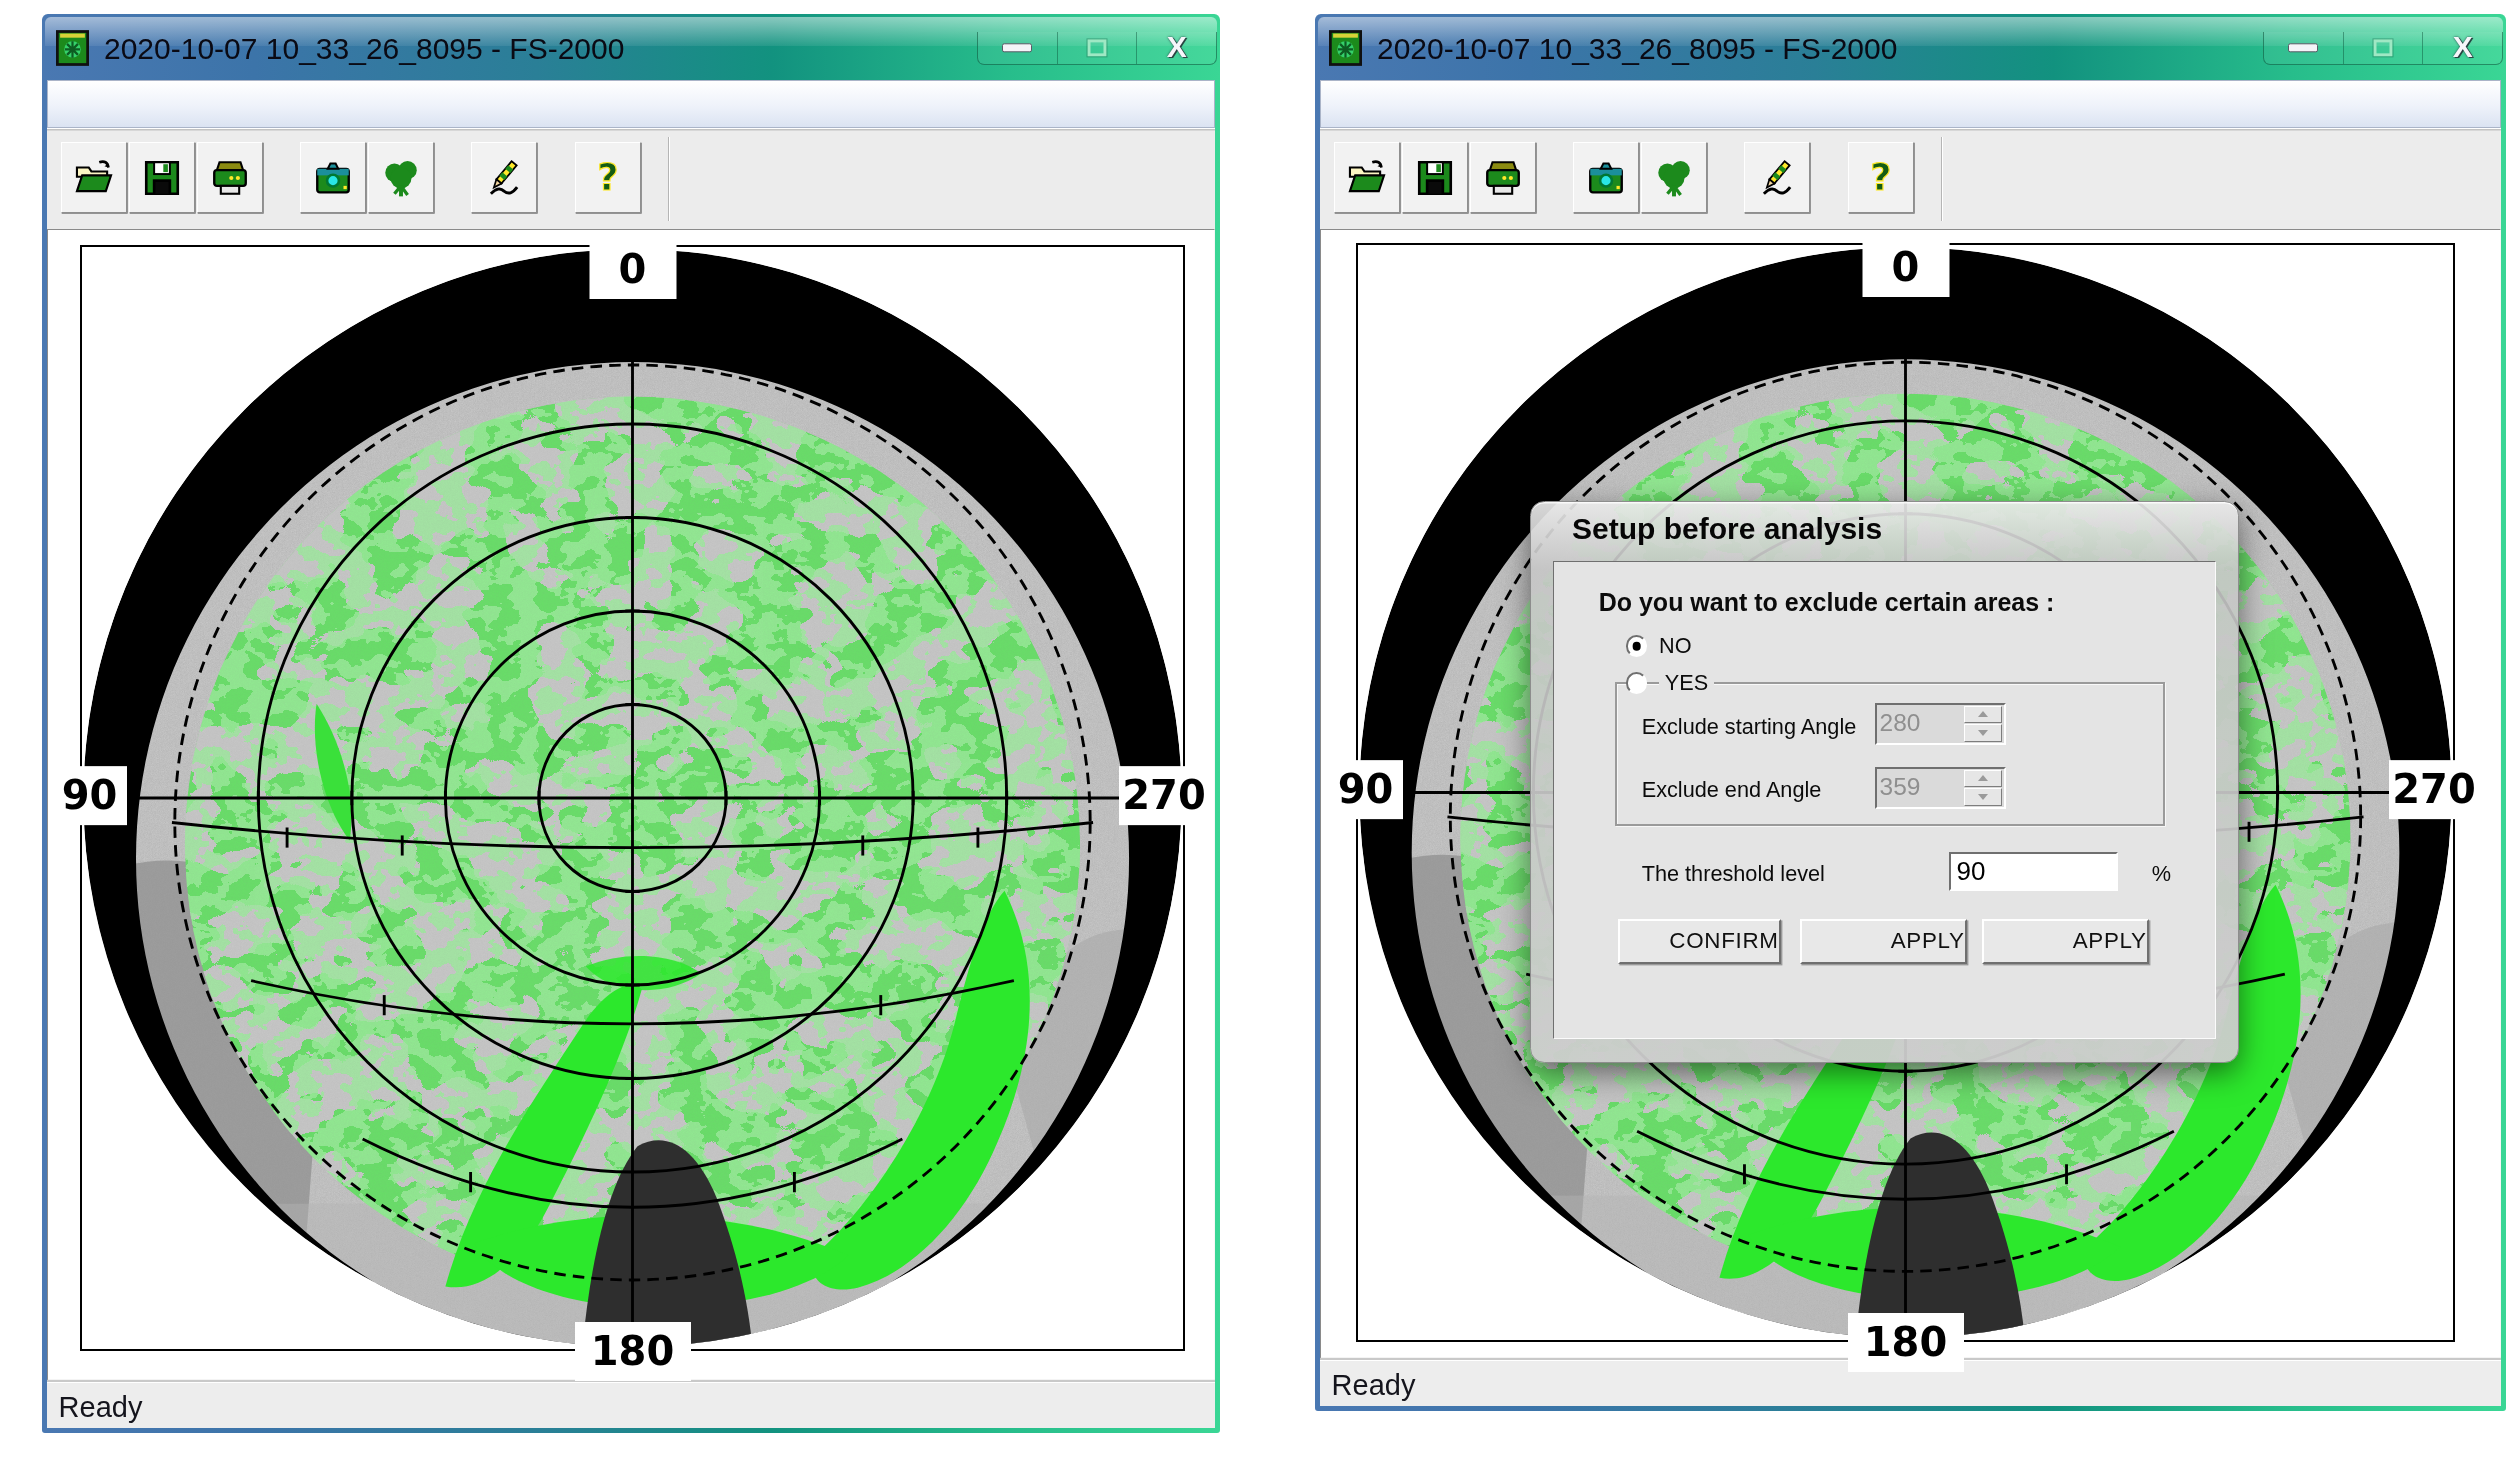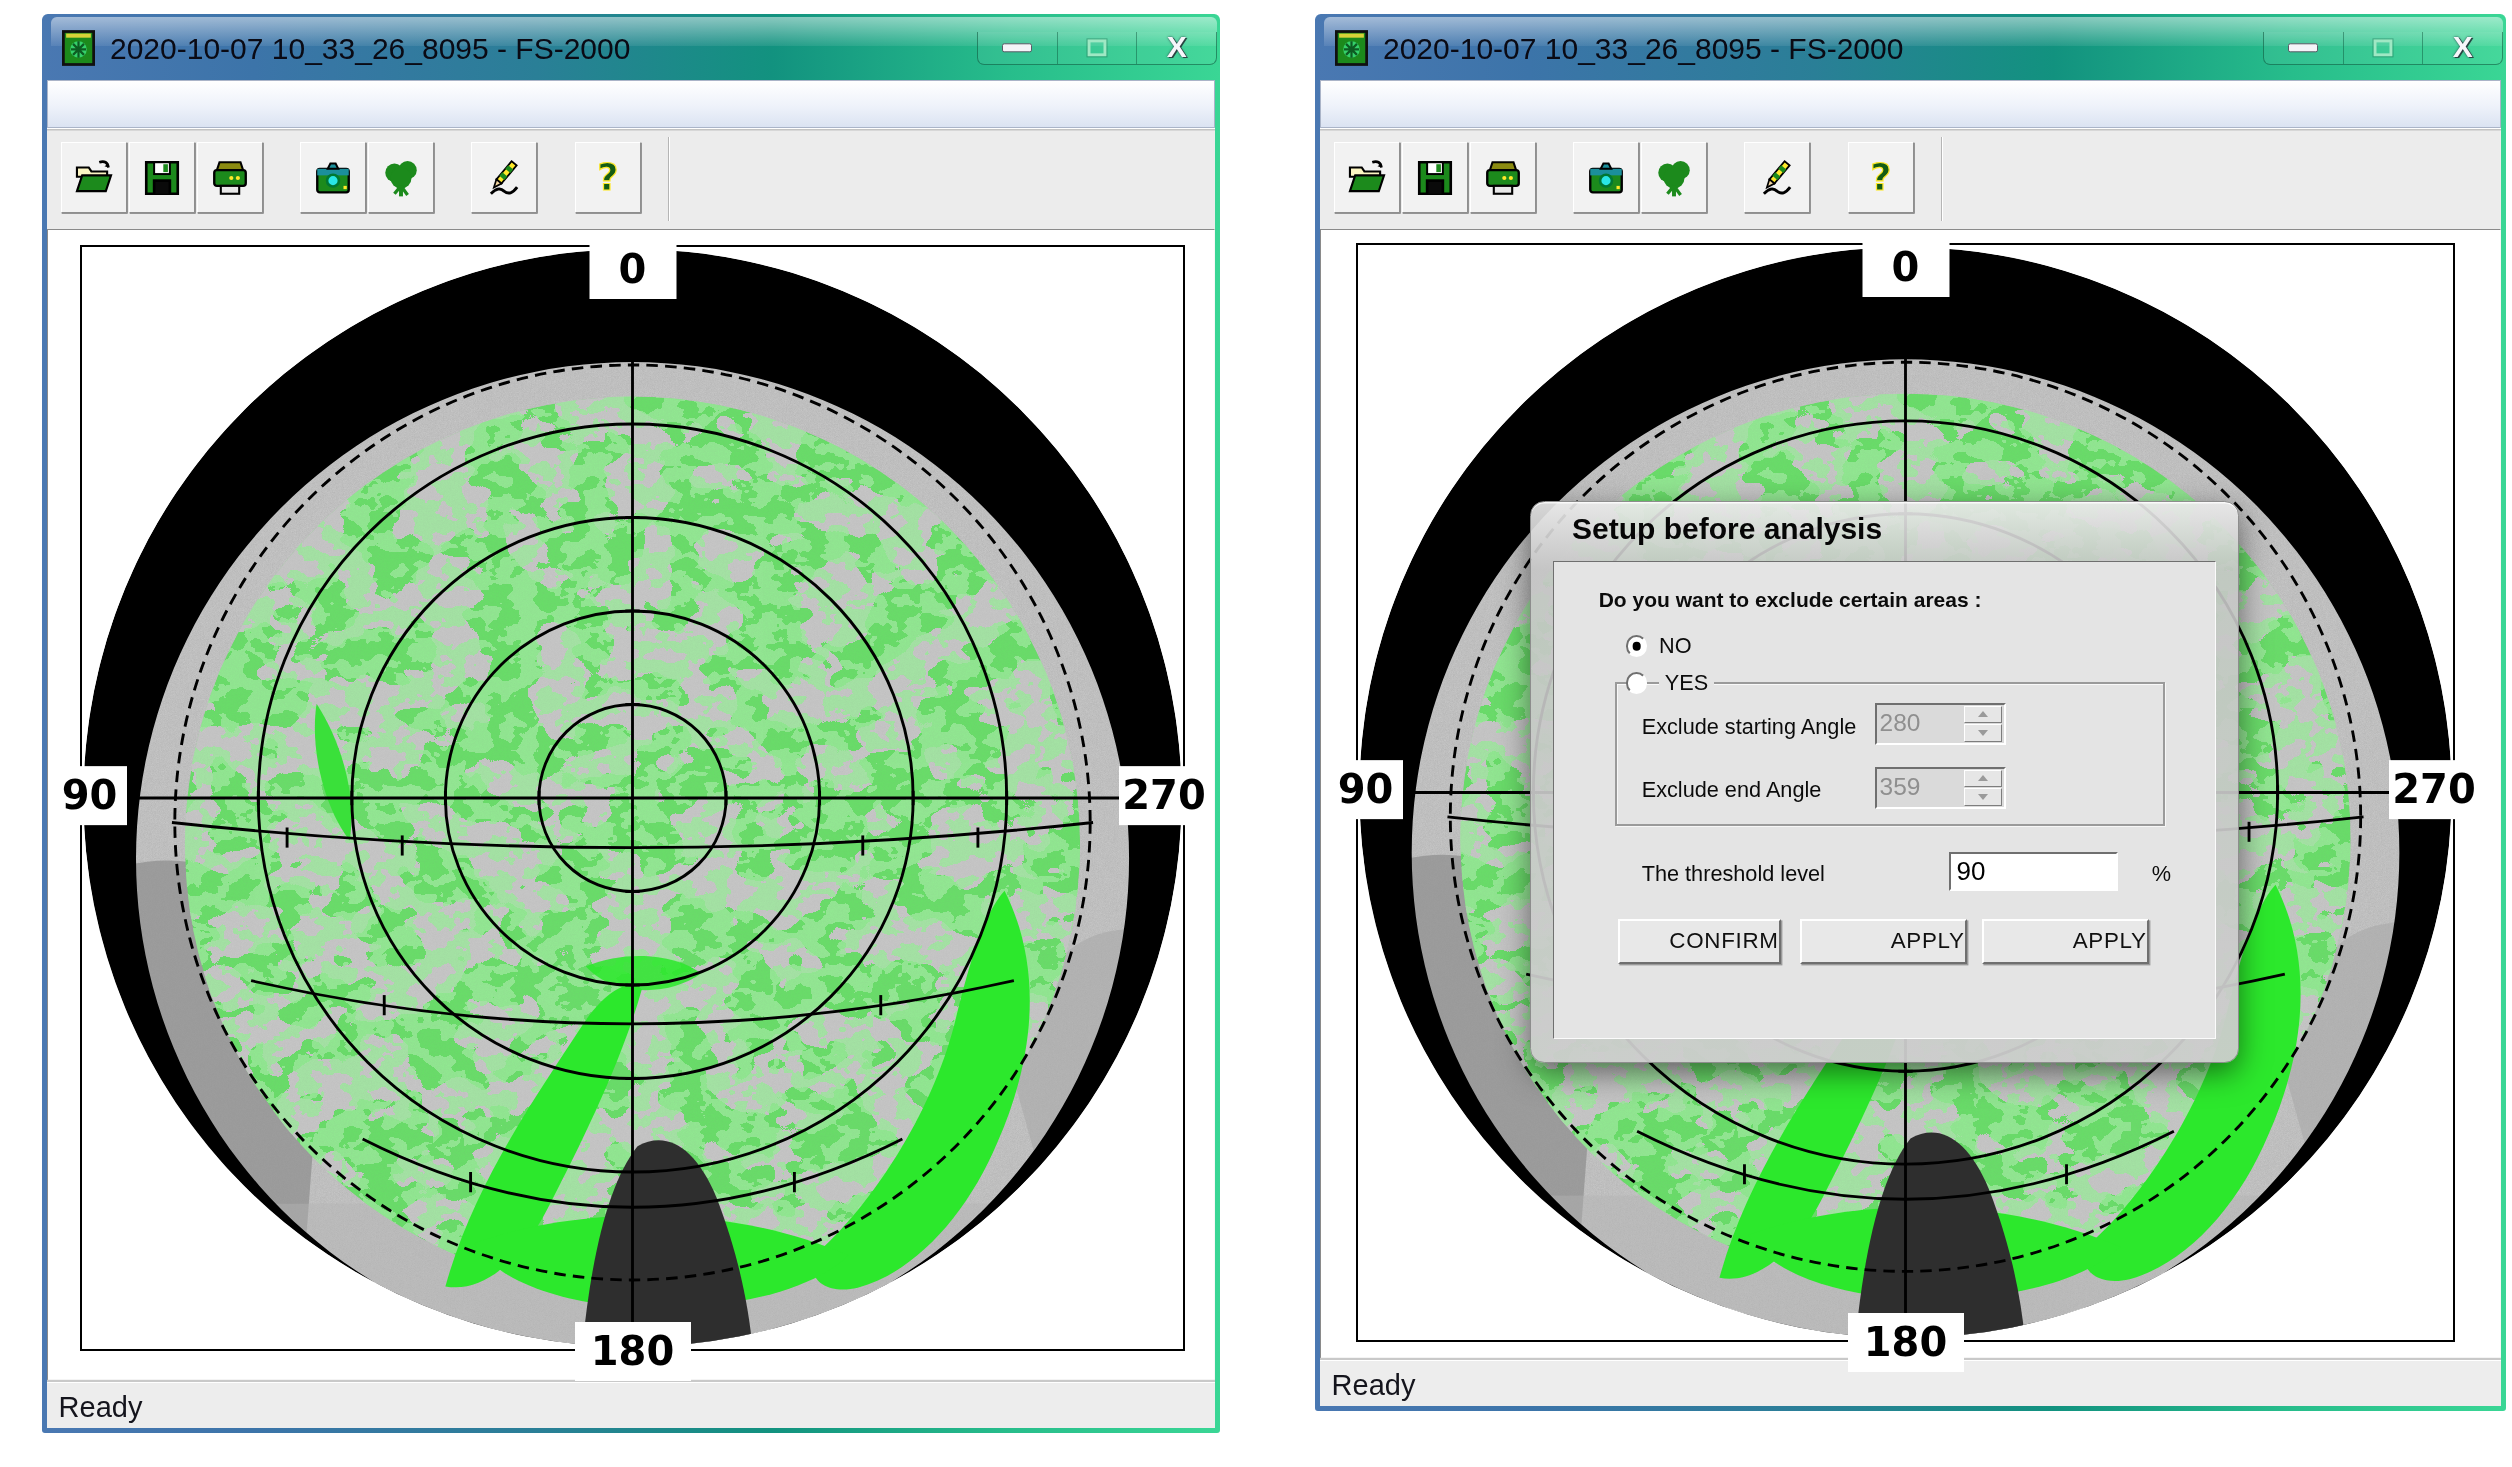--- a/index.html
+++ b/index.html
@@ -2,21 +2,21 @@
 <html style="font-size:11.6px"><head>
 <meta charset="utf-8">
 <style>
   * { margin:0; padding:0; box-sizing:border-box; }
   html,body { width:2512px; height:1468px; background:#ffffff; overflow:hidden;
               font-family:"Liberation Sans", sans-serif; }
 
   
   .window { position:absolute; border-radius:5.8px 5.8px 2.9px 2.9px;
             background:linear-gradient(90deg,#4a78b2 0%,#3c74a9 18%,#2a7f97 42%,#12927f 62%,#27bd8b 82%,#3ad695 100%); }
-  .titlebar { position:absolute; left:6px; top:0; right:0; height:66px; }
+  .titlebar { position:absolute; left:0; top:0; right:0; height:66px; }
   .titlebar-hl { position:absolute; left:2.9px; right:2.9px; top:2.2px; height:29px;
                  background:linear-gradient(180deg,rgba(255,255,255,.5),rgba(255,255,255,.08)); border-radius:5.8px 5.8px 0 0; }
   .app-icon { position:absolute; left:14.4px; top:16px; width:33px; height:36px; }
   .title-text { position:absolute; left:62px; top:17.3px; font-size:30px; color:#0a0a14; white-space:nowrap; }
   .win-controls { position:absolute; top:17.3px; right:2.9px; width:240px; height:33px; display:flex;
                   border:1.4px solid rgba(10,80,55,.55); border-top:none; border-radius:0 0 7.2px 7.2px; overflow:hidden;
                   background:rgba(255,255,255,.06); }
   .win-btn { flex:1; position:relative; border-right:1.4px solid rgba(10,80,55,.45); }
   .win-btn:last-child { border-right:none; }
   .glyph-min { position:absolute; left:50%; top:50%; width:30px; height:9.4px; transform:translate(-50%,-50%);
@@ -54,21 +54,21 @@
   .anglabel.left   { left:-30px; top:50%; transform:translateY(-54%); width:75px; height:59px; }
   .anglabel.right  { right:-26px; top:50%; transform:translateY(-54%); width:90px; height:59px; }
 
   
   .dialog { position:absolute; left:1530px; top:501px; width:709px; height:562px; z-index:50;
             background:linear-gradient(180deg,rgba(234,234,234,.92) 0%,rgba(198,198,198,.9) 12%,rgba(205,205,205,.95) 100%);
             border:1.4px solid #8d8d8d; border-radius:14.4px; box-shadow:0 10px 30px rgba(0,0,0,.5), inset 0 1.4px 0 rgba(255,255,255,.8); }
   .dialog-title { position:absolute; left:41px; top:10px; font-size:30px; font-weight:bold; color:#060606; }
   .dialog-panel { position:absolute; left:21.7px; right:21.7px; top:59px; bottom:23px; background:#e4e4e4;
                   border:1.4px solid; border-color:#6f6f6f #fbfbfb #fbfbfb #6f6f6f; }
-  .dlg-question { position:absolute; left:45px; top:26px; font-size:21px; font-weight:600; color:#0b0b0b; }
+  .dlg-question { position:absolute; left:45px; top:26px; font-size:25px; font-weight:600; color:#0b0b0b; }
   .radio-row { position:absolute; display:flex; align-items:center; gap:11.6px; }
   .radio { width:21.7px; height:21.7px; border-radius:50%; background:#ffffff; position:relative;
            border:2.2px solid; border-color:#6f6f6f #ffffff #ffffff #6f6f6f; }
   .radio.sel::after { content:""; position:absolute; left:50%; top:50%; width:8.7px; height:8.7px;
                       transform:translate(-50%,-50%); border-radius:50%; background:#000; }
   .radio-label { font-size:21.7px; color:#0b0b0b; }
   .groupbox { position:absolute; left:61px; top:120px; width:550px; height:144px;
               border:2.2px solid #9a9a9a; box-shadow:0.7px 0.7px 0 #ffffff inset, 0.7px 0.7px 0 #ffffff; }
   .dlg-label { position:absolute; font-size:21.7px; color:#0b0b0b; white-space:nowrap;margin-left:20px; }
   .spin { position:absolute; width:131px; height:42px; background:#dadada;

